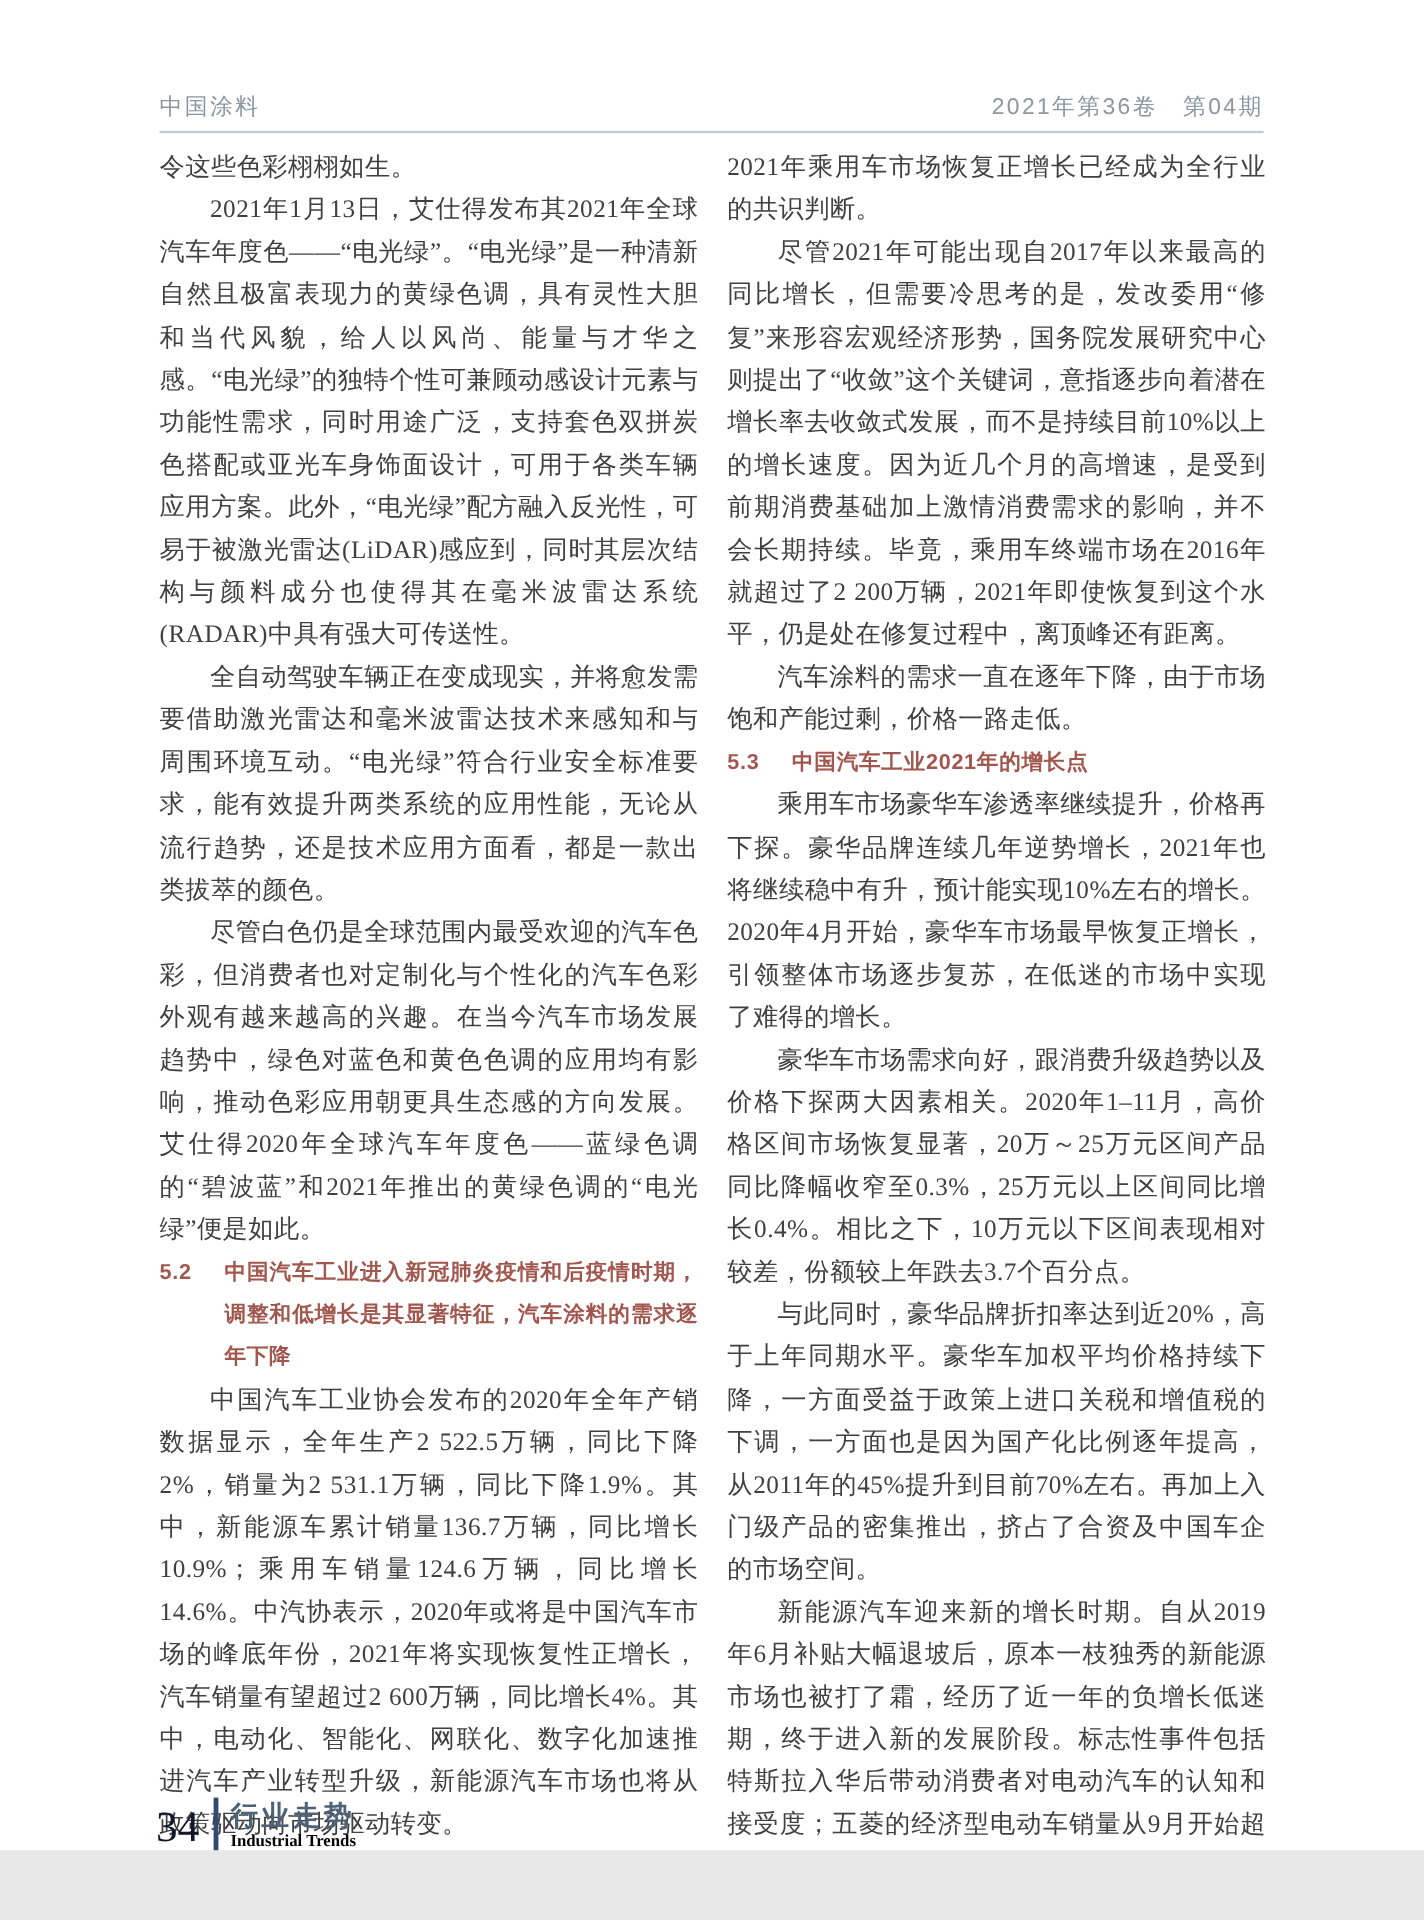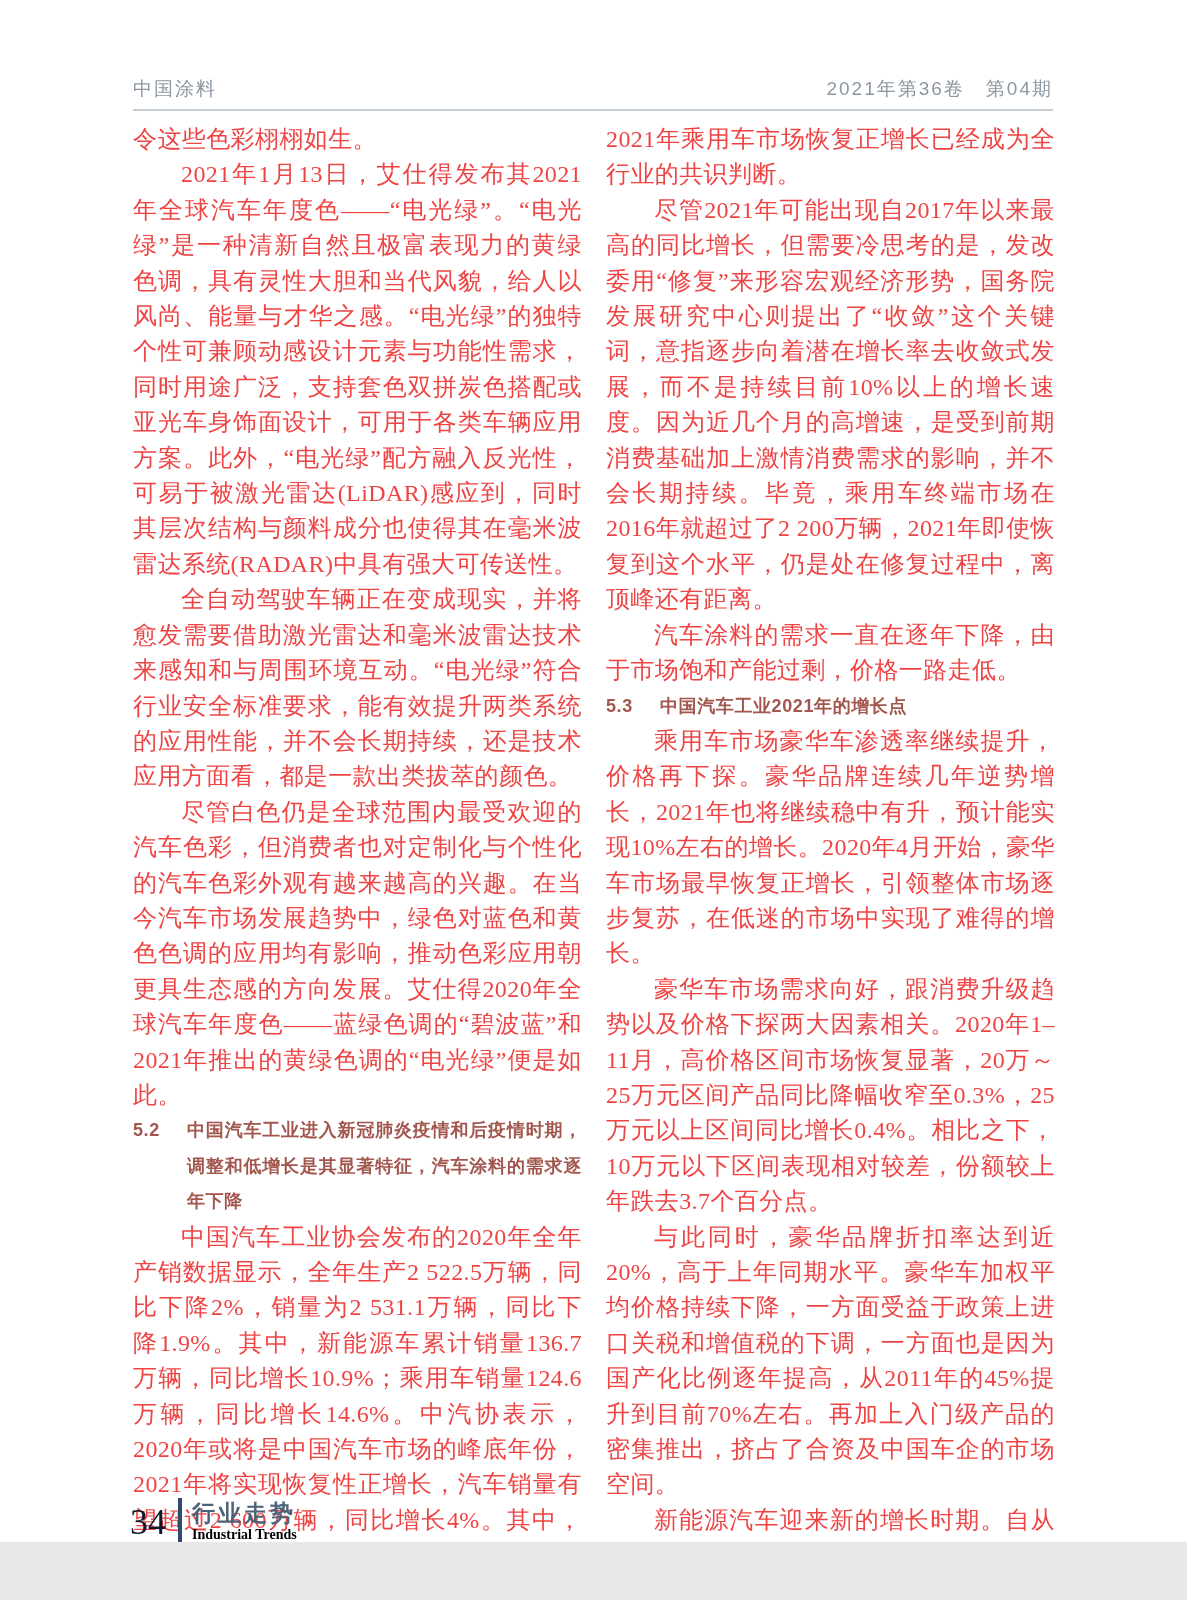--- a/index.html
+++ b/index.html
@@ -23,22 +23,22 @@
     height:2px;background:#c5cdd4;
   }
   
   .columns{
     position:absolute;left:133px;top:122px;width:922px;
     display:flex;gap:24px;
   }
   .col{width:449px;}
   .body-p{
     margin:0;
-    font-size:24px;line-height:35.4px;
-    color:#ef4444;
+    font-size:21px;line-height:35.4px;
+    color:#404040;
     text-align:justify;
     text-indent:2em;
     letter-spacing:0.4px;
   }
   .no-indent{text-indent:0;}
   .section-heading{
     display:flex;
     font-family:"Liberation Sans","DejaVu Sans",sans-serif;
     font-weight:bold;
     font-size:18px;line-height:35.4px;
@@ -82,21 +82,21 @@
     <span>中国涂料</span>
     <span>2021年第36卷　第04期</span>
   </header>
   <div class="header-rule"></div>
 
   <main class="columns">
 
     <section class="col">
       <p class="body-p no-indent">令这些色彩栩栩如生。</p>
       <p class="body-p">2021年1月13日，艾仕得发布其2021年全球汽车年度色——“电光绿”。“电光绿”是一种清新自然且极富表现力的黄绿色调，具有灵性大胆和当代风貌，给人以风尚、能量与才华之感。“电光绿”的独特个性可兼顾动感设计元素与功能性需求，同时用途广泛，支持套色双拼炭色搭配或亚光车身饰面设计，可用于各类车辆应用方案。此外，“电光绿”配方融入反光性，可易于被激光雷达(LiDAR)感应到，同时其层次结构与颜料成分也使得其在毫米波雷达系统(RADAR)中具有强大可传送性。</p>
-      <p class="body-p">全自动驾驶车辆正在变成现实，并将愈发需要借助激光雷达和毫米波雷达技术来感知和与周围环境互动。“电光绿”符合行业安全标准要求，能有效提升两类系统的应用性能，并不会长期持续，还是技术应用方面看，都是一款出类拔萃的颜色。</p>
+      <p class="body-p">全自动驾驶车辆正在变成现实，并将愈发需要借助激光雷达和毫米波雷达技术来感知和与周围环境互动。“电光绿”符合行业安全标准要求，能有效提升两类系统的应用性能，无论从流行趋势，还是技术应用方面看，都是一款出类拔萃的颜色。</p>
       <p class="body-p">尽管白色仍是全球范围内最受欢迎的汽车色彩，但消费者也对定制化与个性化的汽车色彩外观有越来越高的兴趣。在当今汽车市场发展趋势中，绿色对蓝色和黄色色调的应用均有影响，推动色彩应用朝更具生态感的方向发展。艾仕得2020年全球汽车年度色——蓝绿色调的“碧波蓝”和2021年推出的黄绿色调的“电光绿”便是如此。</p>
 
       <div class="section-heading">
         <span class="sec-num">5.2</span>
         <span class="sec-title">中国汽车工业进入新冠肺炎疫情和后疫情时期，调整和低增长是其显著特征，汽车涂料的需求逐年下降</span>
       </div>
 
       <p class="body-p">中国汽车工业协会发布的2020年全年产销数据显示，全年生产2 522.5万辆，同比下降2%，销量为2 531.1万辆，同比下降1.9%。其中，新能源车累计销量136.7万辆，同比增长10.9%；乘用车销量124.6万辆，同比增长14.6%。中汽协表示，2020年或将是中国汽车市场的峰底年份，2021年将实现恢复性正增长，汽车销量有望超过2 600万辆，同比增长4%。其中，电动化、智能化、网联化、数字化加速推进汽车产业转型升级，新能源汽车市场也将从政策驱动向市场驱动转变。</p>
       <p class="body-p">中国车市自2018年进入调整期，一直掉头往下。放眼各个国家，美国、日本、德国等进入千人保有量150辆以上以后都经历过类似的调整，调整期3～4 a后再往上增长。中国与国外市场相比仍然有较大潜力，预计2021年将超越美国成为汽车保有量最大的国家。</p>
 

